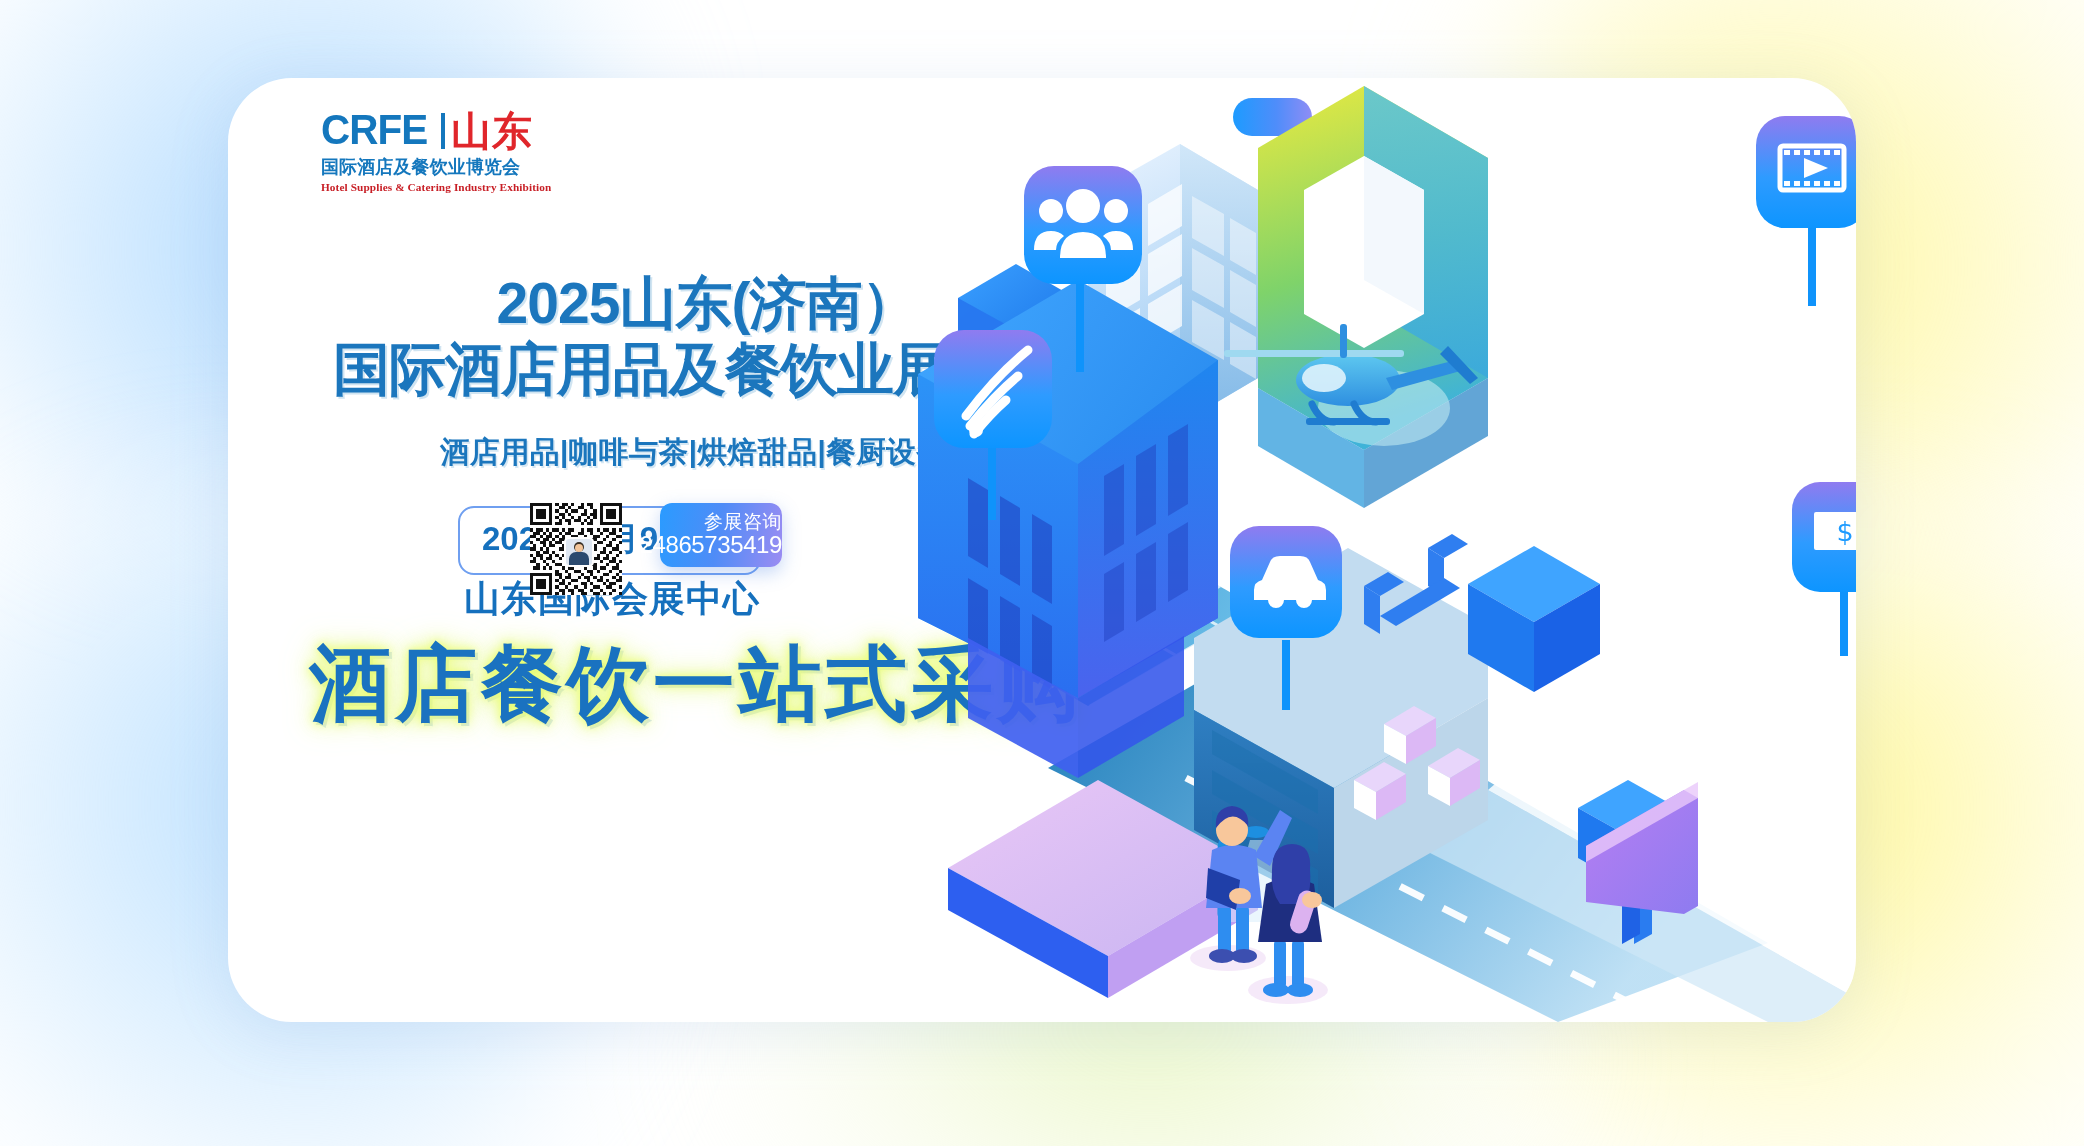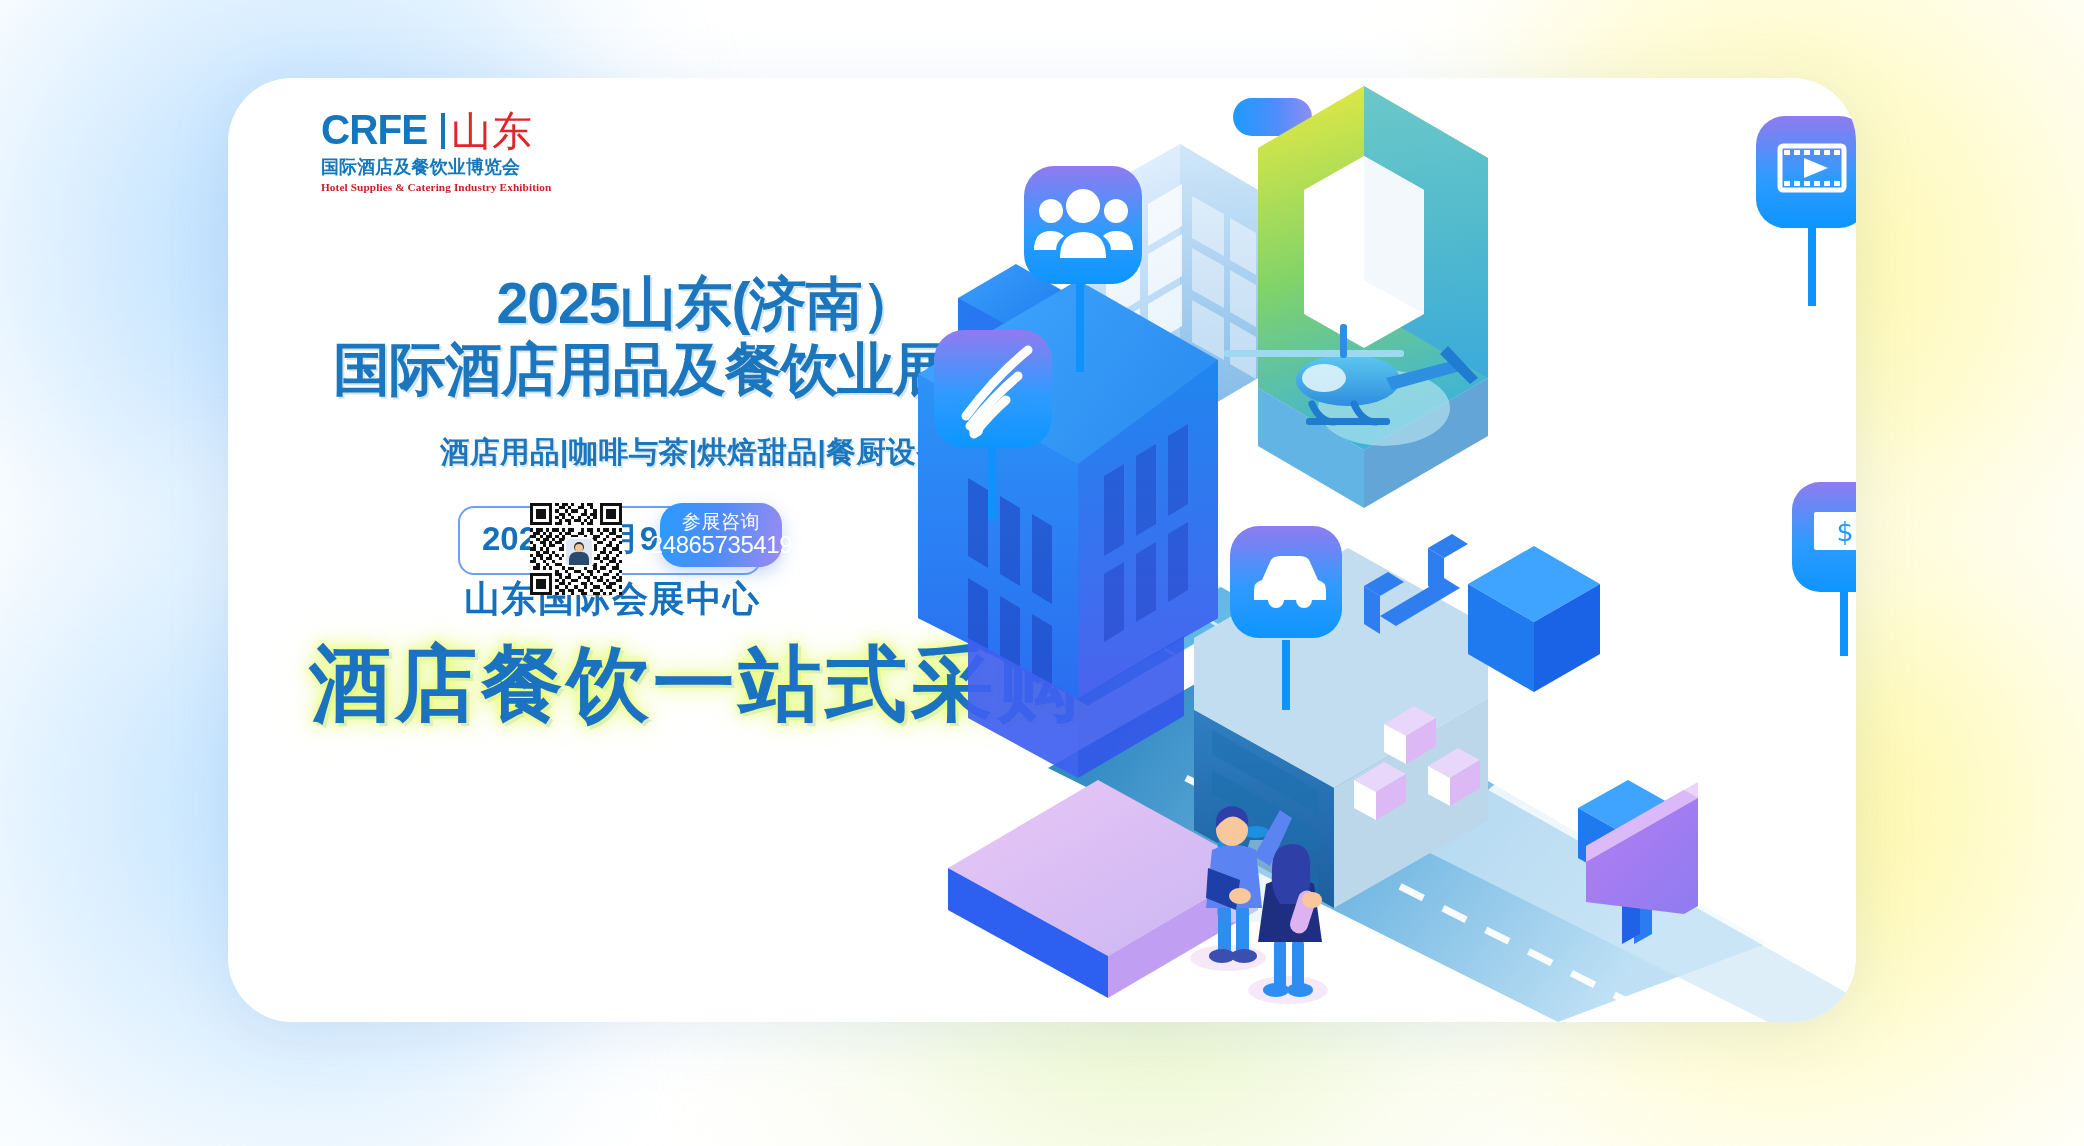--- a/index.html
+++ b/index.html
@@ -34,21 +34,21 @@
 
   
   .logo{position:absolute;left:72px;top:30px;width:230px;margin-left:21px;}
   .logo-row{display:flex;align-items:flex-end;line-height:1;}
   .logo-crfe{
     font-family:"Liberation Sans",sans-serif;
     font-weight:bold;font-size:43px;letter-spacing:-1px;color:#1477bd;
     font-stretch:condensed;transform:scaleX(.94);transform-origin:left bottom;
   }
   .logo-bar{width:4px;height:36px;background:#1477bd;margin:0 6px 2px 7px;}
-  .logo-cn{font-weight:normal;font-size:40px;color:#e0262b;letter-spacing:1px;}
+  .logo-cn{font-weight:bold;font-size:40px;color:#e0262b;letter-spacing:1px;}
   .logo-sub{
     font-size:18.2px;font-weight:bold;color:#1477bd;letter-spacing:.2px;
     margin-top:3px;transform:scaleX(.985);transform-origin:left top;white-space:nowrap;
   }
   .logo-en{
     font-family:"Liberation Serif",serif;
     font-size:11.4px;font-weight:bold;color:#c81f26;letter-spacing:.1px;
     margin-top:2px;white-space:nowrap;transform:scaleX(.99);transform-origin:left top;
   }
 
@@ -90,23 +90,23 @@
     position:absolute;left:34px;top:34px;width:26px;height:26px;border-radius:5px;
     background:#dfe7f2;border:2px solid #fff;overflow:hidden;
   }
   .qr-avatar .head{position:absolute;left:8px;top:3px;width:10px;height:10px;border-radius:50%;background:#3a3026;}
   .qr-avatar .face{position:absolute;left:9px;top:5px;width:8px;height:8px;border-radius:50%;background:#f3c59a;}
   .qr-avatar .body{position:absolute;left:3px;top:13px;width:20px;height:13px;border-radius:7px 7px 0 0;background:#2b4a6f;}
 
   
   .contact{
     position:absolute;left:432px;top:425px;width:122px;height:64px;
-    border-radius:22px;
+    border-radius:12px;
     background:linear-gradient(100deg,#2a9bff 0%,#4f8cf7 48%,#9b8cf2 100%);
-    color:#fff;display:flex;flex-direction:column;align-items:center;justify-content:center;
+    color:#fff;display:flex;flex-direction:column;align-items:flex-end;justify-content:center;
     box-shadow:0 6px 18px rgba(90,140,230,.35);
   }
   .contact .c1{font-size:19px;letter-spacing:.5px;line-height:1.05;}
   .contact .c2{font-size:24px;letter-spacing:-.4px;line-height:1.1;}
 
   
   .slogan{
     position:absolute;left:18px;top:552px;width:900px;text-align:center;
     font-size:82px;font-weight:bold;color:#1a72c0;letter-spacing:4px;white-space:nowrap;
     text-shadow:

